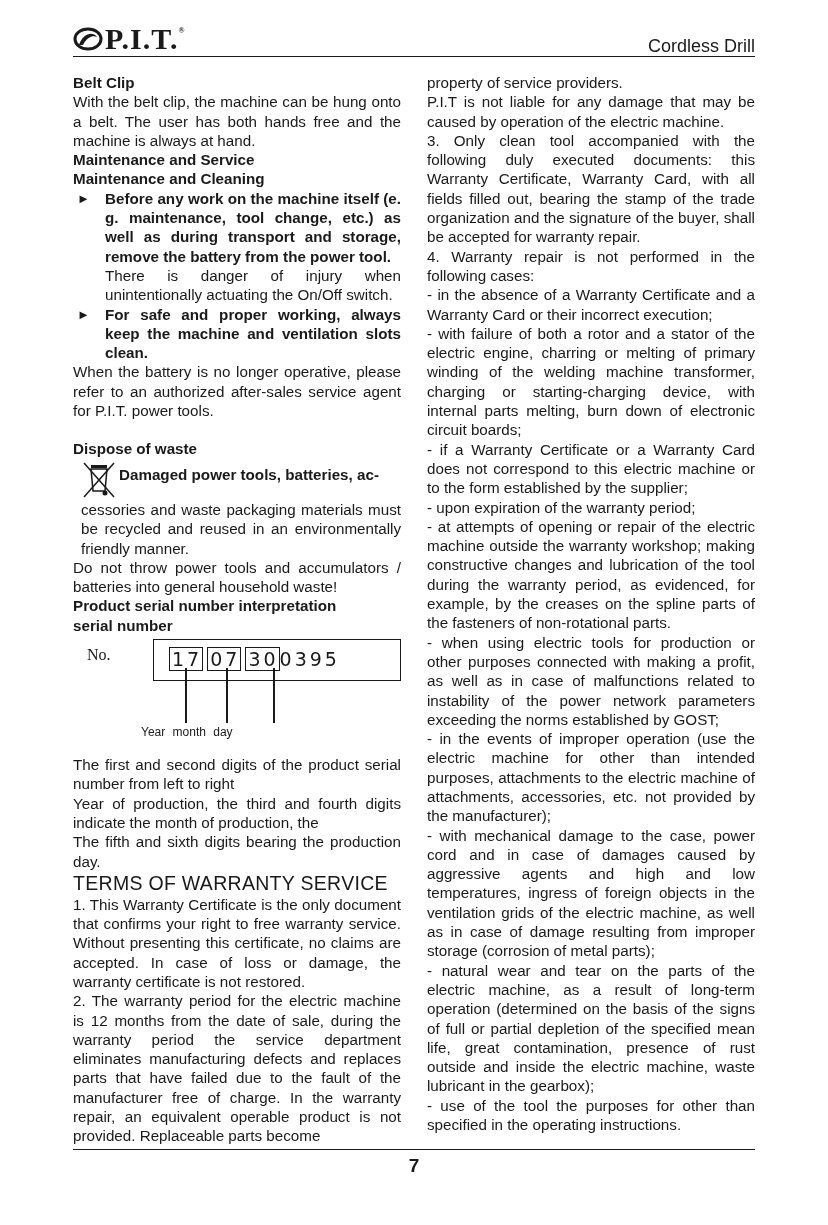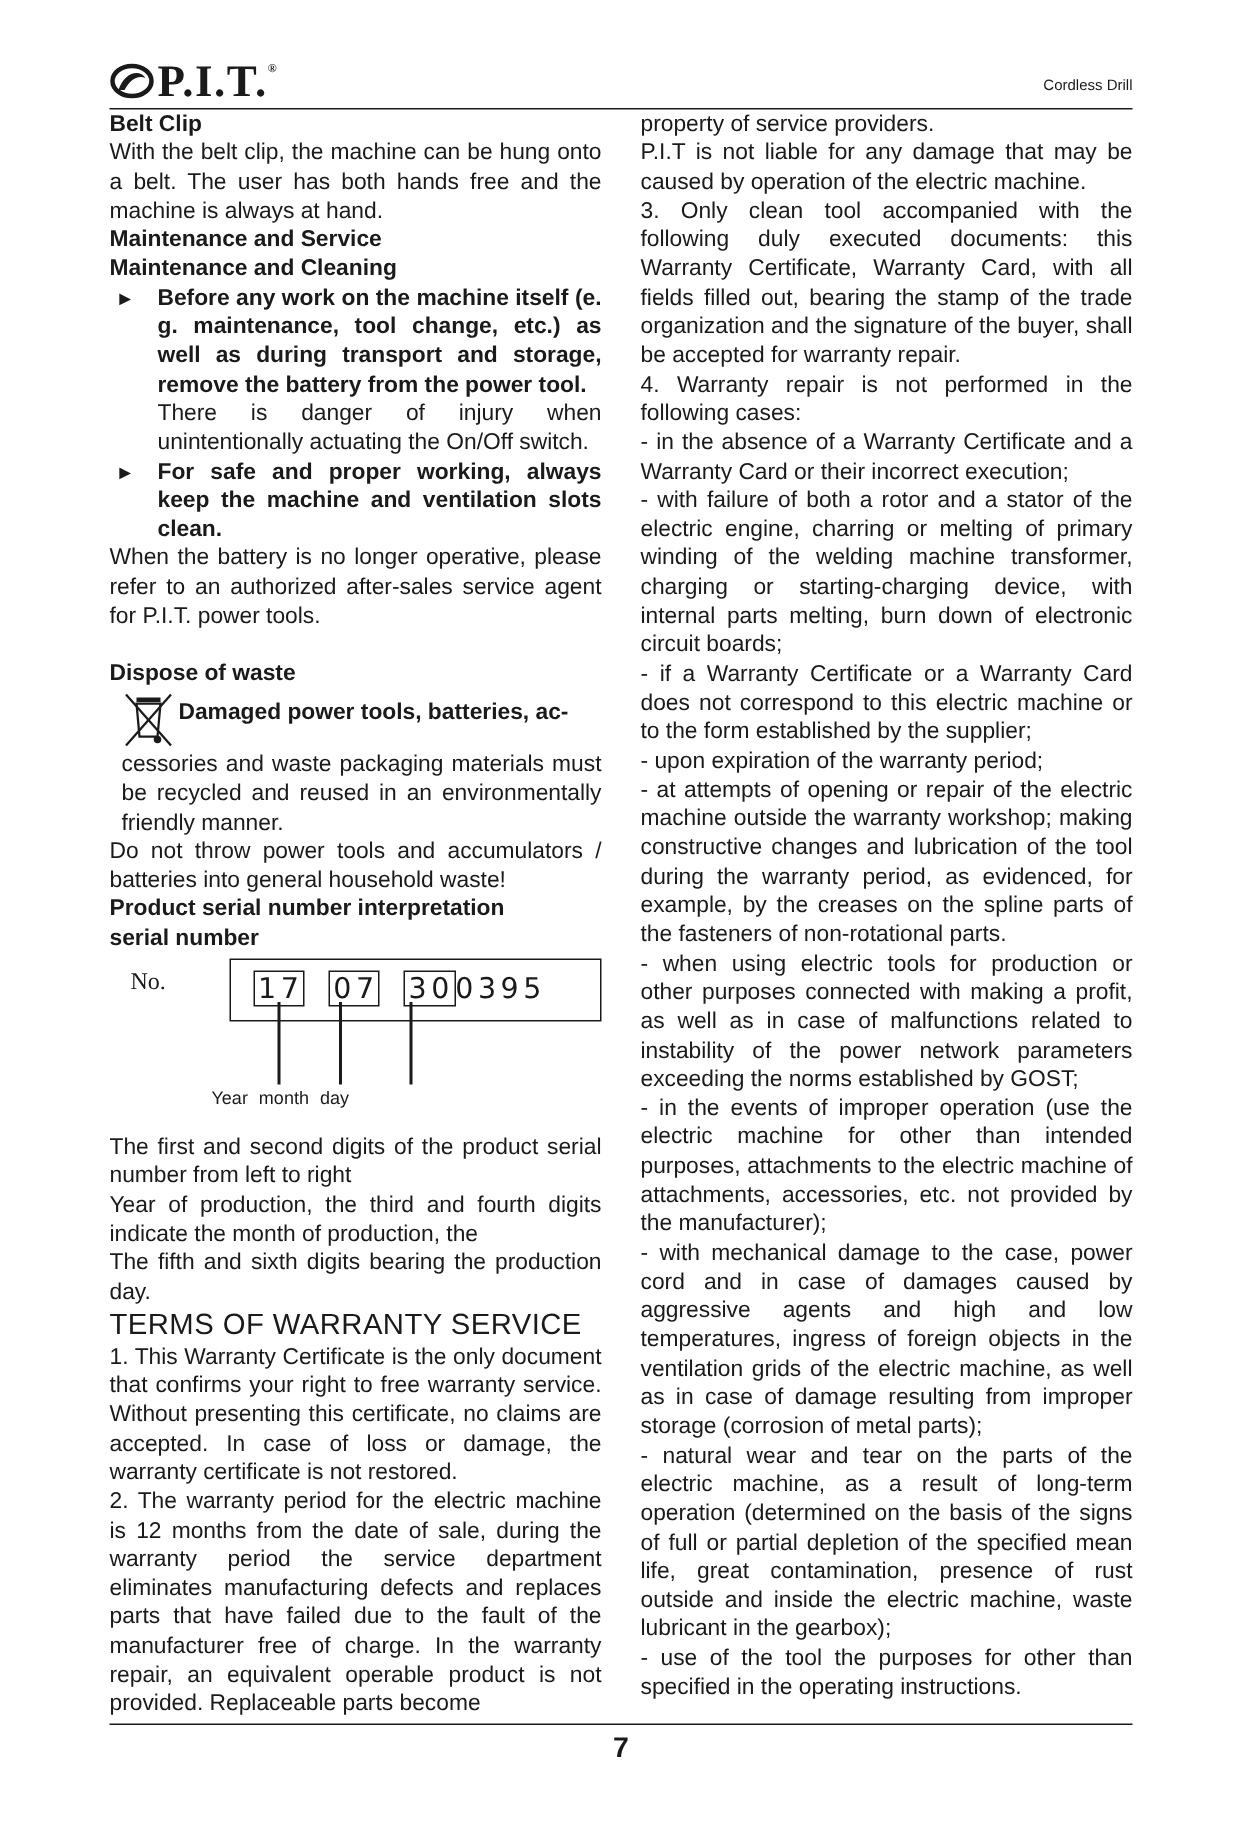--- a/index.html
+++ b/index.html
@@ -1,39 +1,39 @@
 <!DOCTYPE html>
 <html><head>
 <meta charset="utf-8">
 <style>
   html, body { margin:0; padding:0; background:#ffffff; }
   body { width:828px; height:1225px; position:relative; overflow:hidden; color:#1a1a1a;
          font-family:"Liberation Sans", sans-serif; }
-  .header { position:absolute; left:73px; top:20px; width:682px; height:52px; border-bottom:1.5px solid #1a1a1a; }
+  .header { position:absolute; left:73px; top:4px; width:682px; height:52px; border-bottom:1.5px solid #1a1a1a; }
   .logo { position:absolute; left:0; top:18px; font-family:"Liberation Serif", serif; font-weight:bold; font-size:30px; letter-spacing:1px; }
   .logo .mark { display:inline-block; width:30px; height:24px; vertical-align:-2px; margin-right:2px; }
   .logo sup { font-size:8px; vertical-align:16px; }
-  .hdr-right { position:absolute; right:0; top:32px; font-size:10px; }
+  .hdr-right { position:absolute; right:0; top:32px; font-size:18px; }
   .col { position:absolute; top:73px; font-size:15.2px; line-height:19.3px; text-align:justify; }
   .left { left:73px; width:328px; }
   .right { left:427px; width:328px; }
   .col p { margin:0; }
   .h { font-weight:bold; }
   .big { font-weight:normal; font-size:19.5px; line-height:24px; letter-spacing:0.3px; }
   .bul { position:relative; padding-left:32px; }
   .bul .arr { position:absolute; left:4px; top:0; font-size:13px; }
   .gap { height:19px; }
   .dispose { position:relative; padding-left:46px; margin-top:4px;font-weight:bold; }
   .dispose .bin { position:absolute; left:8px; top:-4px; width:36px; height:40px; }
   .dispose-rest { padding-left:8px; }
   .serial { position:relative; height:120px; }
   .serial .box { position:absolute; left:80px; top:4px; width:246px; height:40px; border:1.5px solid #1a1a1a; }
   .serial .no { position:absolute; left:14px; top:10px; font-family:"Liberation Serif", serif; font-size:16px; }
   .serial .digits { position:absolute; left:96px; top:12px; font-family:"DejaVu Sans", sans-serif; font-size:19px; letter-spacing:3px; }
-  .dg { display:inline-block; border:1.5px solid #1a1a1a; padding:0 0 0 2px; line-height:22px; margin-right:16px; }
+  .dg { display:inline-block; border:1.5px solid #1a1a1a; padding:0 0 0 2px; line-height:22px; margin-right:4px; }
   .vline { position:absolute; width:1.5px; background:#1a1a1a; top:33px; height:55px; }
   .serial .lbl { position:absolute; left:68px; top:88px; font-family:Liberation Sans, sans-serif; font-size:12px; word-spacing:4px; }
   .footer-line { position:absolute; left:73px; top:1149px; width:682px; border-top:1.5px solid #1a1a1a; }
   .pageno { position:absolute; left:0; width:828px; top:1155px; text-align:center; font-weight:bold; font-size:19px; }
 </style>
 </head>
 <body>
 
 <div class="header">
   <div class="logo">

